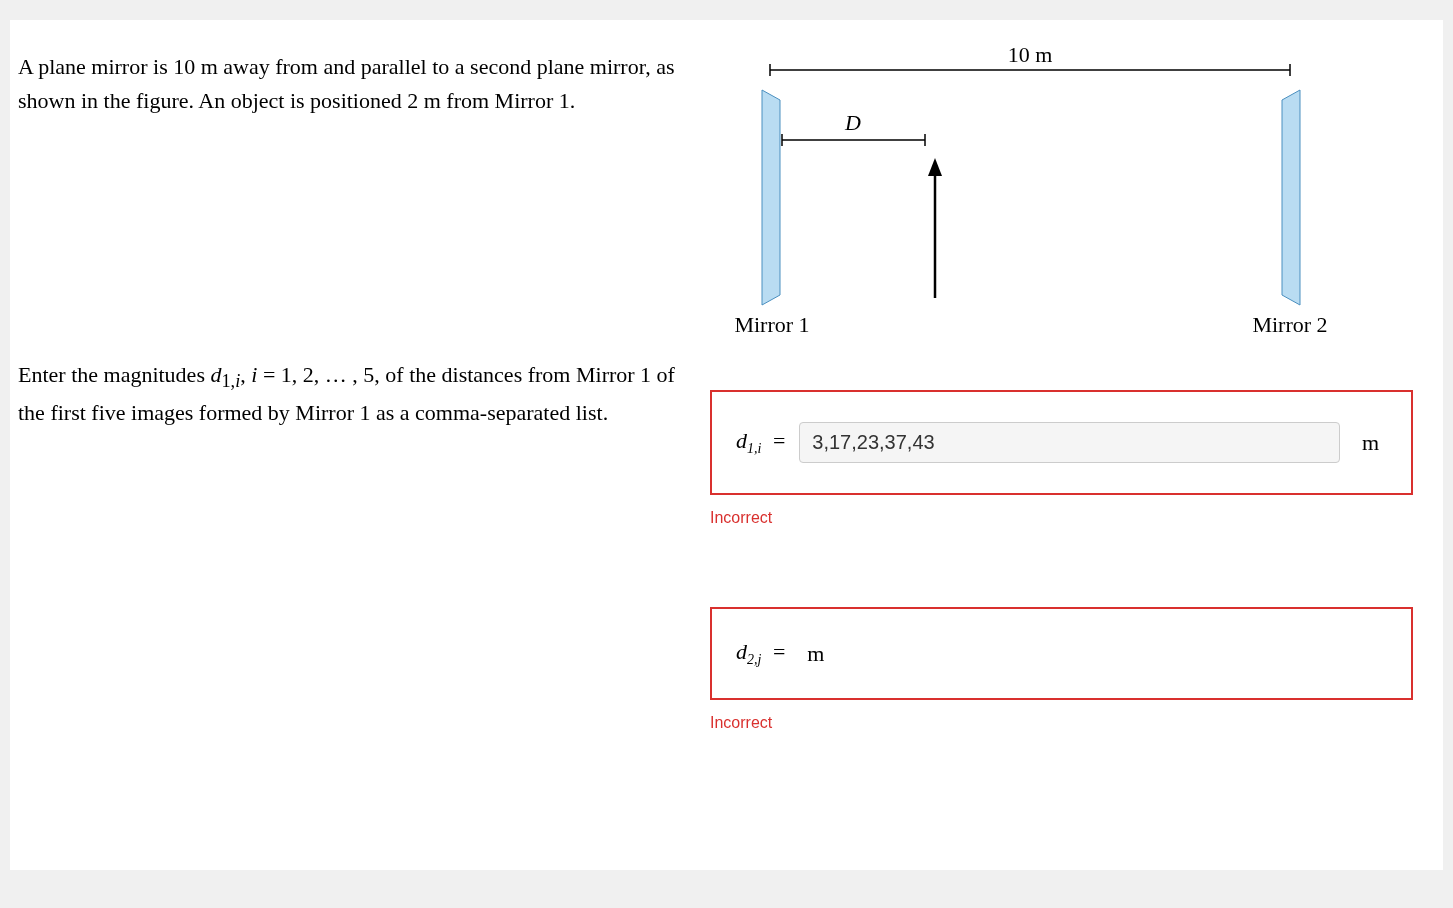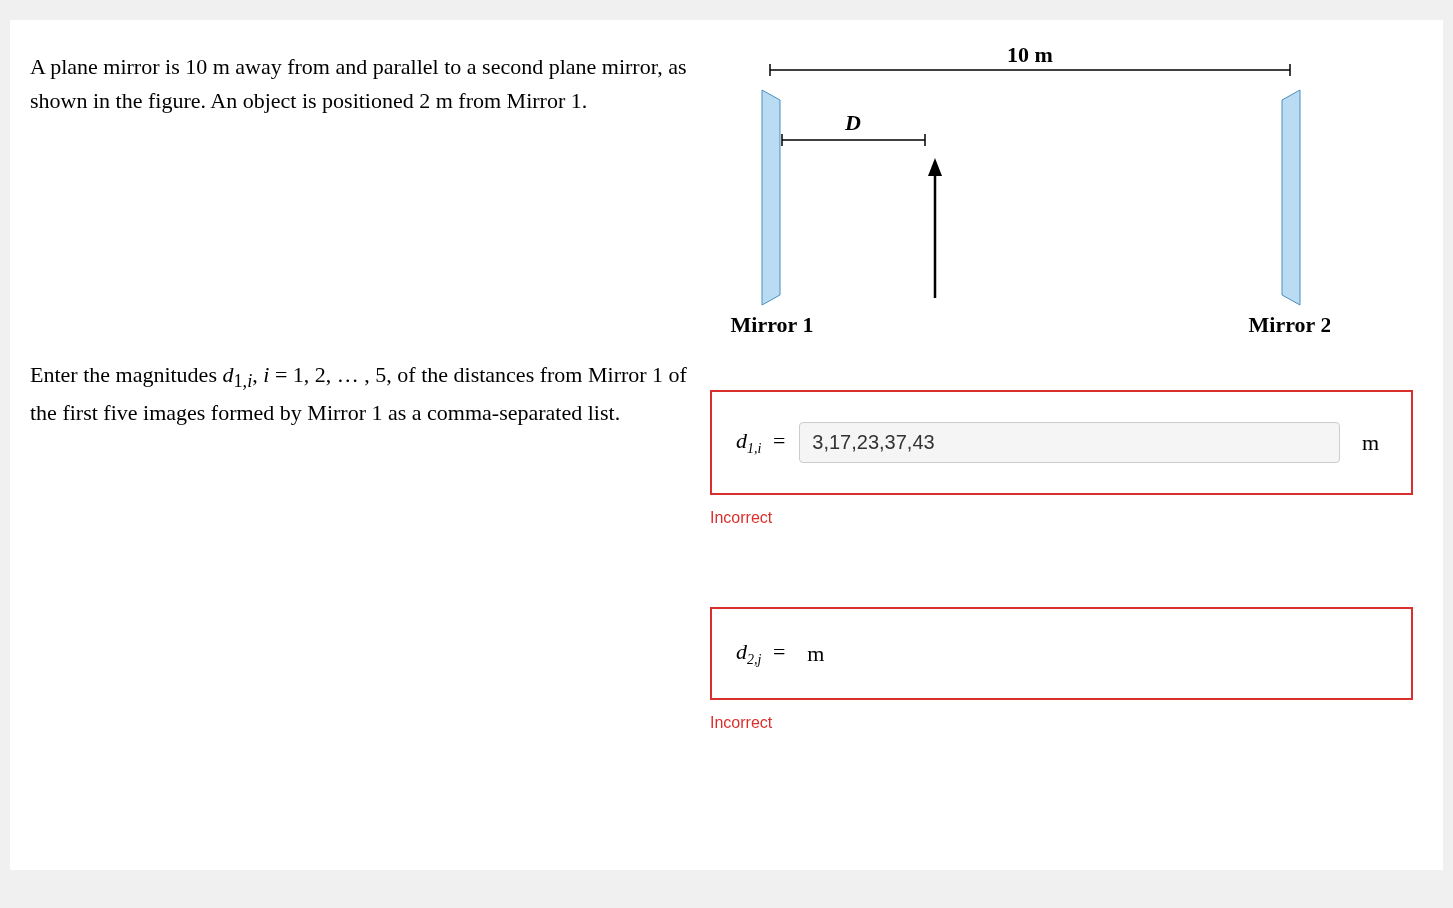--- a/index.html
+++ b/index.html
@@ -16,21 +16,21 @@
     margin: 20px 10px 10px 10px;
     padding: 30px 0 60px 0;
     min-height: 850px;
   }
   .columns {
     display: flex;
     flex-direction: row;
   }
   .left-col {
     flex: 0 0 700px;
-    padding-left: 20px;
+    padding-left: 8px;
     padding-right: 20px;
   }
   .right-col {
     flex: 1;
     padding-right: 30px;
     position: relative;
   }
   .prompt-text {
     font-size: 22px;
     line-height: 1.55;
@@ -83,21 +83,20 @@
     margin-top: 14px;
     margin-bottom: 30px;
   }
   .section-gap { height: 200px; }
   .figure-area {
     position: relative;
     width: 620px;
     height: 320px;
     margin-top: -10px;
     margin-bottom: 30px;
-    font-weight: bold;
   }
 </style>
 </head>
 <body>
 
 <div class="page">
   <div class="columns">
 
     <div class="left-col">
 

